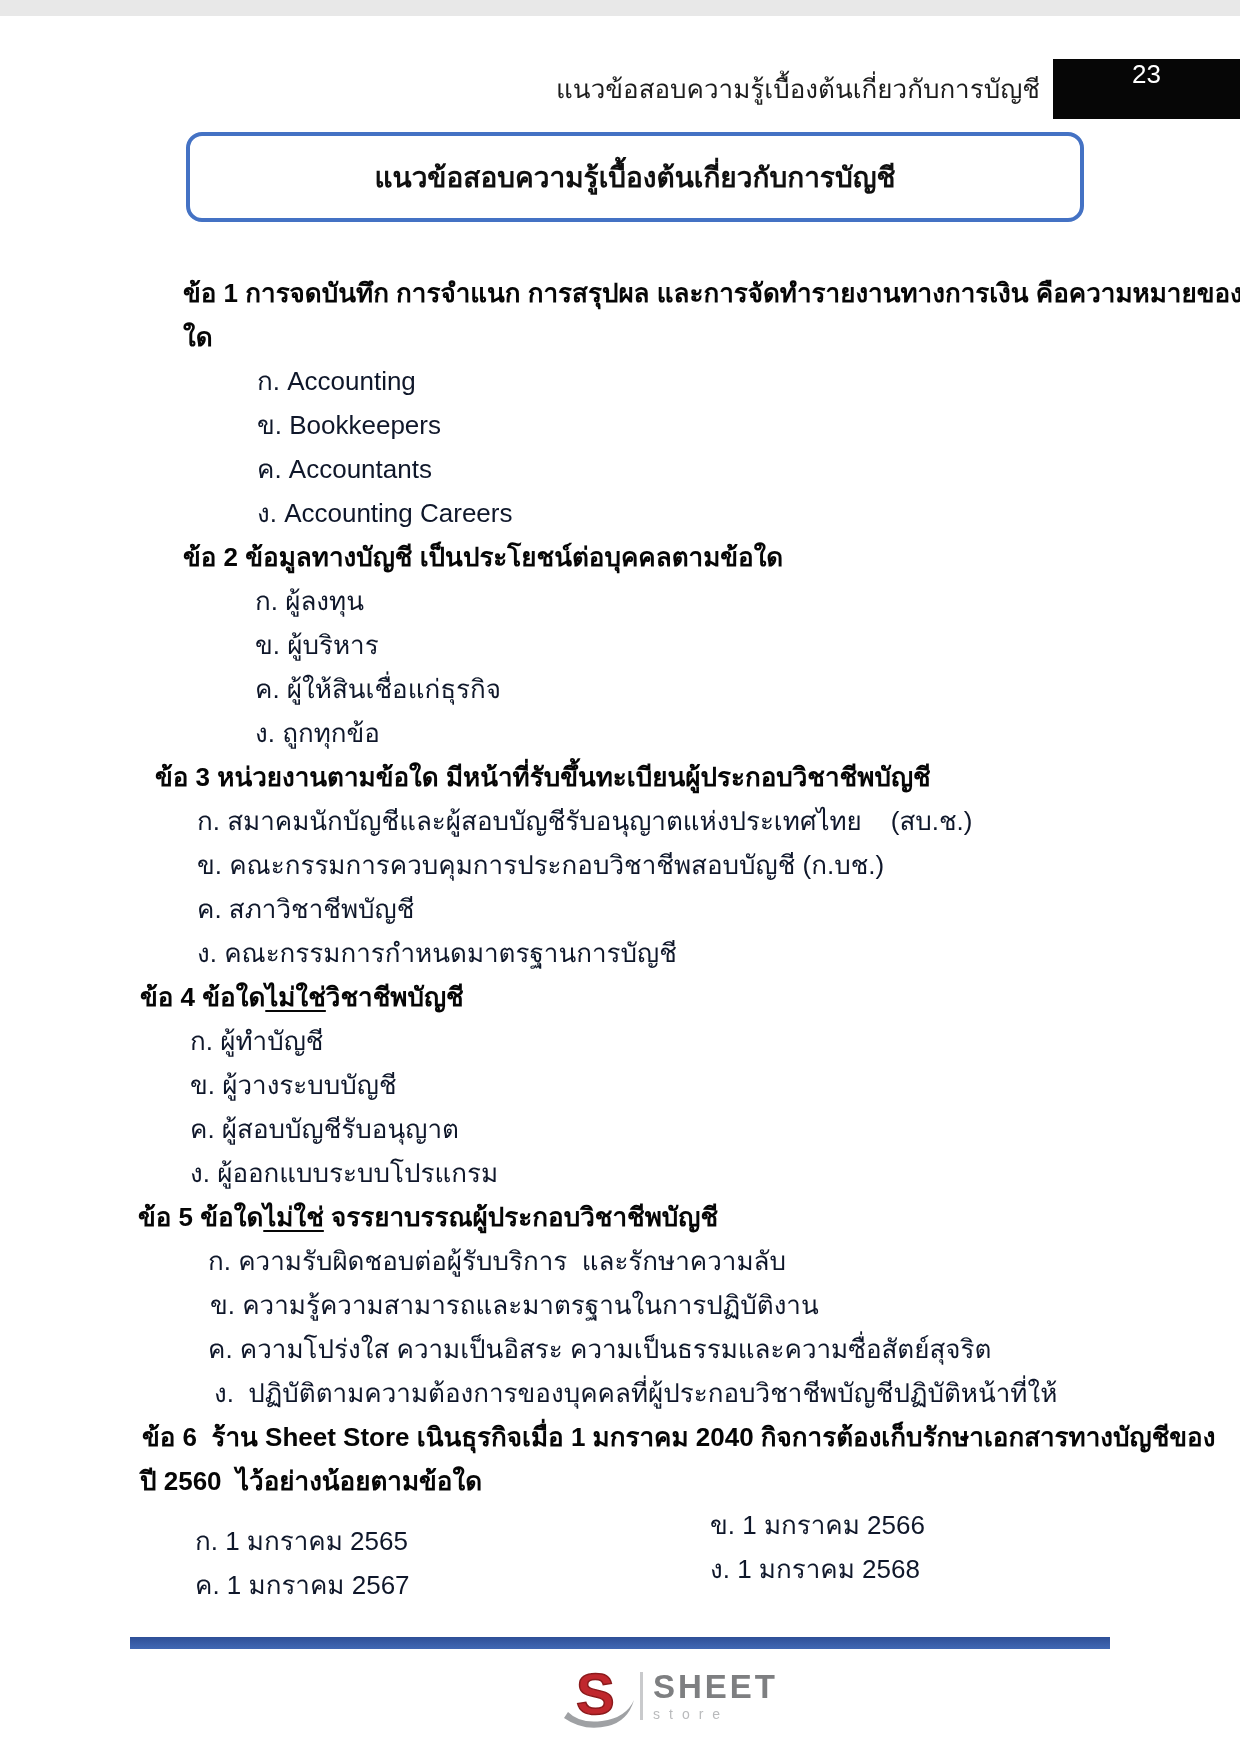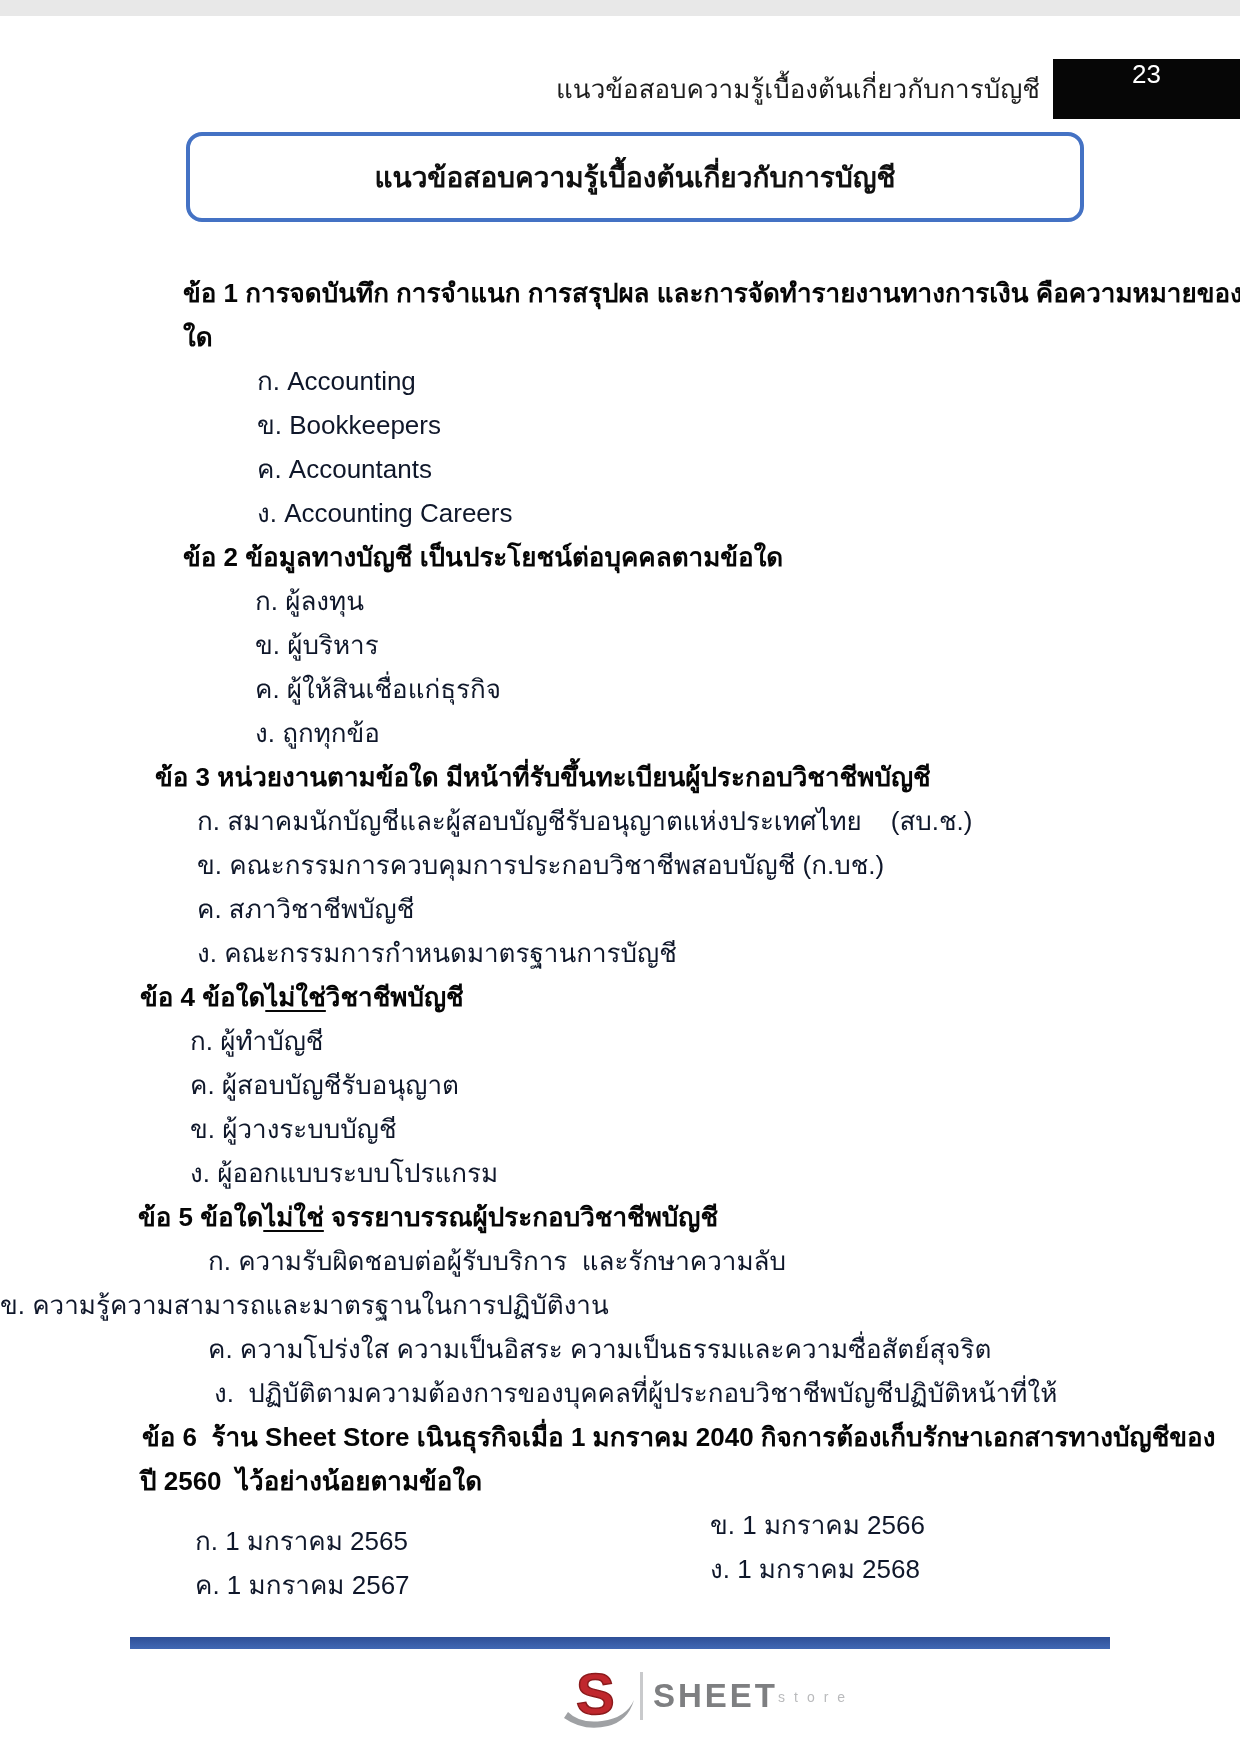--- a/index.html
+++ b/index.html
@@ -46,21 +46,21 @@
     position:absolute;left:130px;top:1621px;width:980px;height:12px;
     background:linear-gradient(#2e4f97,#4068B4);
   }
   .brand{
     position:absolute;left:560px;top:1641px;height:78px;
     display:flex;align-items:center;
   }
   .s-mark{width:78px;height:72px;position:relative;}
   .s-mark svg{position:absolute;left:0;top:0;}
   .brand-divider{width:3px;height:48px;background:#c9cacc;margin:0 10px 0 2px;}
-  .brand-text{display:flex;justify-content:center;align-items:center;}
+  .brand-text{display:flex;flex-direction:column;justify-content:center;}
   .brand-name{font-size:33px;font-weight:bold;color:#7e7f81;letter-spacing:3px;line-height:34px;}
   .brand-sub{font-size:14px;color:#b9babc;letter-spacing:9px;line-height:16px;margin-top:2px;}
 </style>
 </head>
 <body>
 
 <div class="page">
 
   <div class="running-head">
     <span class="running-title">แนวข้อสอบความรู้เบื้องต้นเกี่ยวกับการบัญชี</span>
@@ -89,27 +89,27 @@
     <div class="line choice" style="padding-left:255px">ง. ถูกทุกข้อ</div>
 
     <div class="line heading" style="padding-left:155px">ข้อ 3 หน่วยงานตามข้อใด มีหน้าที่รับขึ้นทะเบียนผู้ประกอบวิชาชีพบัญชี</div>
     <div class="line choice" style="padding-left:197px">ก. สมาคมนักบัญชีและผู้สอบบัญชีรับอนุญาตแห่งประเทศไทย    (สบ.ช.)</div>
     <div class="line choice" style="padding-left:197px">ข. คณะกรรมการควบคุมการประกอบวิชาชีพสอบบัญชี (ก.บช.)</div>
     <div class="line choice" style="padding-left:197px">ค. สภาวิชาชีพบัญชี</div>
     <div class="line choice" style="padding-left:197px">ง. คณะกรรมการกำหนดมาตรฐานการบัญชี</div>
 
     <div class="line heading" style="padding-left:140px"><span>ข้อ 4 ข้อใด</span><span class="u">ไม่ใช่</span><span>วิชาชีพบัญชี</span></div>
     <div class="line choice" style="padding-left:190px">ก. ผู้ทำบัญชี</div>
+    <div class="line choice" style="padding-left:190px">ข. ผู้วางระบบบัญชี</div>
     <div class="line choice" style="padding-left:190px">ค. ผู้สอบบัญชีรับอนุญาต</div>
-    <div class="line choice" style="padding-left:190px">ข. ผู้วางระบบบัญชี</div>
     <div class="line choice" style="padding-left:190px">ง. ผู้ออกแบบระบบโปรแกรม</div>
 
     <div class="line heading" style="padding-left:138px"><span>ข้อ 5 ข้อใด</span><span class="u">ไม่ใช่</span><span> จรรยาบรรณผู้ประกอบวิชาชีพบัญชี</span></div>
     <div class="line choice" style="padding-left:208px">ก. ความรับผิดชอบต่อผู้รับบริการ  และรักษาความลับ</div>
-    <div class="line choice" style="">ข. ความรู้ความสามารถและมาตรฐานในการปฏิบัติงาน</div>
+    <div class="line choice" style="padding-left:210px">ข. ความรู้ความสามารถและมาตรฐานในการปฏิบัติงาน</div>
     <div class="line choice" style="padding-left:208px">ค. ความโปร่งใส ความเป็นอิสระ ความเป็นธรรมและความซื่อสัตย์สุจริต</div>
     <div class="line choice" style="padding-left:214px">ง.  ปฏิบัติตามความต้องการของบุคคลที่ผู้ประกอบวิชาชีพบัญชีปฏิบัติหน้าที่ให้</div>
 
     <div class="line heading" style="padding-left:142px">ข้อ 6  ร้าน Sheet Store เนินธุรกิจเมื่อ 1 มกราคม 2040 กิจการต้องเก็บรักษาเอกสารทางบัญชีของ</div>
     <div class="line heading" style="padding-left:140px">ปี 2560  ไว้อย่างน้อยตามข้อใด</div>
     <div class="line choice two-col">
       <span class="col-left">ก. 1 มกราคม 2565</span>
       <span class="col-right">ข. 1 มกราคม 2566</span>
     </div>
     <div class="line choice two-col">

